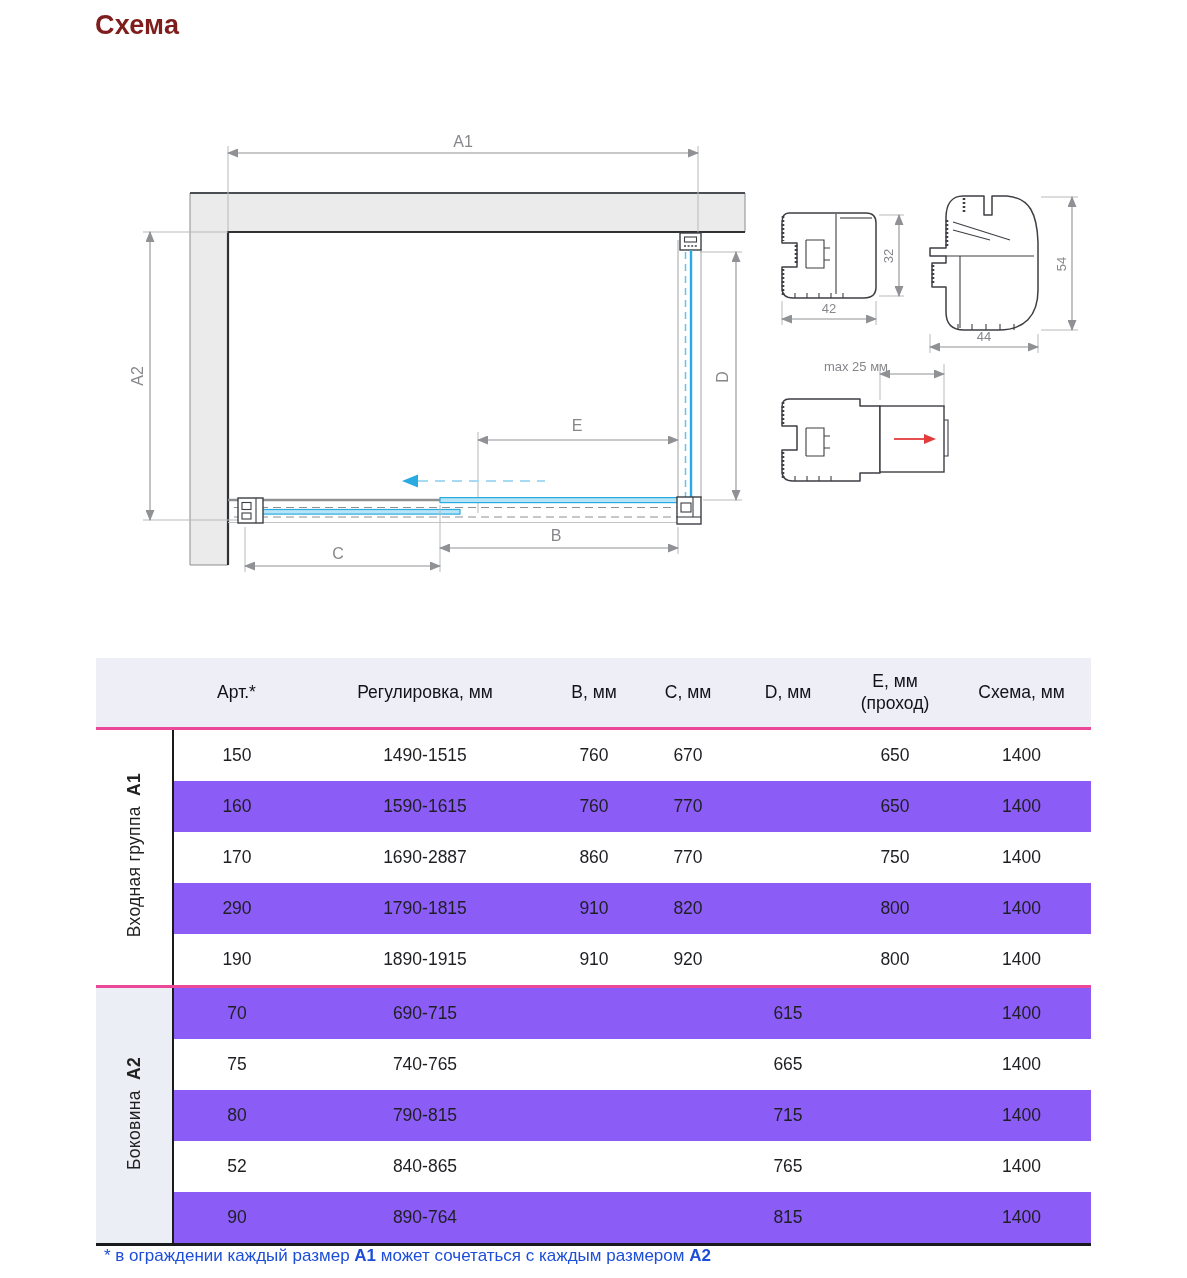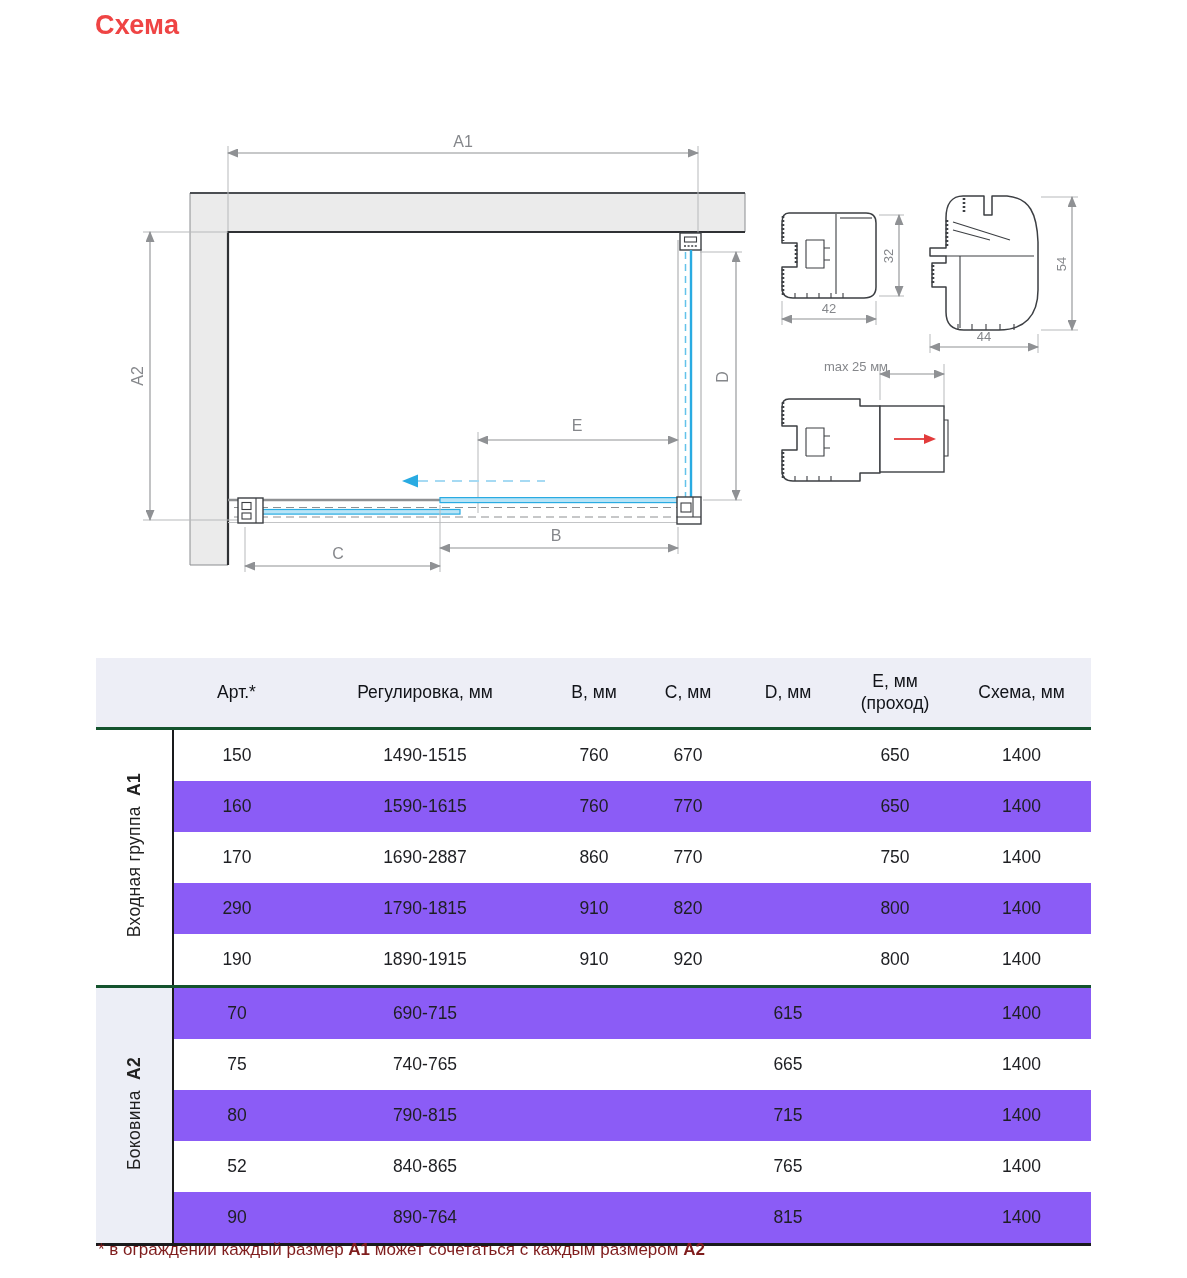--- a/index.html
+++ b/index.html
@@ -1,44 +1,44 @@
 <!DOCTYPE html>
 <html><head>
 <meta charset="utf-8">
 <style>
   html,body{margin:0;padding:0;background:#fff;}
   body{font-family:"Liberation Sans",sans-serif;color:#212226;}
   .canvas{position:relative;width:1187px;height:1278px;background:#fff;overflow:hidden;}
 
-  .page-title{position:absolute;left:95px;top:10px;margin:0;font-size:27px;font-weight:700;color:#ef4444;letter-spacing:.2px;}
+  .page-title{position:absolute;left:95px;top:10px;margin:0;font-size:27px;font-weight:700;color:#7f1d1d;letter-spacing:.2px;}
 
   svg.diagram{position:absolute;left:0;top:0;}
   .prof{fill:#fff;stroke:#3c3f43;stroke-width:1.5;stroke-linejoin:round;}
   .thin{fill:none;stroke:#3c3f43;stroke-width:1.1;}
   .serr{stroke:#3c3f43;stroke-width:2.6;stroke-dasharray:2,2;fill:none;}
   .dim{stroke:#8f9194;stroke-width:1.1;fill:none;}
   .ext{stroke:#b7b9bb;stroke-width:1;fill:none;}
   .dimtext{fill:#85878b;font-size:16px;text-anchor:middle;font-family:"Liberation Sans",sans-serif;}
   .sm{font-size:13px;}
   .glass{fill:#b8e4f7;stroke:#29abe2;stroke-width:1.2;}
   .trackdash{stroke:#8d8f91;stroke-width:1.2;stroke-dasharray:8,5;fill:none;}
 
   table.spec{position:absolute;left:96px;top:658px;width:995px;border-collapse:collapse;table-layout:fixed;
              font-size:17.5px;color:#1e1f23;border-bottom:3px solid #191a1c;}
   table.spec thead th{background:#edeef6;font-weight:400;color:#111318;height:67px;vertical-align:middle;text-align:center;line-height:1.25;}
   table.spec td{height:49px;text-align:center;vertical-align:middle;}
   table.spec .hline{display:block;}
   tr.alt td{background:#8b5cf6;}
-  tr.group-start td, tr.group-start th{border-top:3px solid #14532d;}
+  tr.group-start td, tr.group-start th{border-top:3px solid #ec4899;}
   th.glabel{background:#fff;border-right:2px solid #191a1c;vertical-align:middle;text-align:center;font-weight:400;}
   tbody.g1 th.glabel{background:#eceef6;}
   .vert{writing-mode:vertical-rl;transform:rotate(180deg);font-size:17.5px;color:#222;white-space:nowrap;letter-spacing:.3px;}
   .vert .bold{font-weight:700;}
 
-  .footnote{position:absolute;left:98px;top:1240px;margin:0;font-size:17px;color:#7f1d1d;}
+  .footnote{position:absolute;left:98px;top:1240px;margin:6px;font-size:17px;color:#1d4ed8;}
   .footnote b{font-weight:700;}
 </style>
 </head>
 <body>
 
 <div class="canvas">
 
   <h1 class="page-title">Схема</h1>
 
   <svg class="diagram" width="1187" height="640" viewBox="0 0 1187 640" xmlns="http://www.w3.org/2000/svg">

